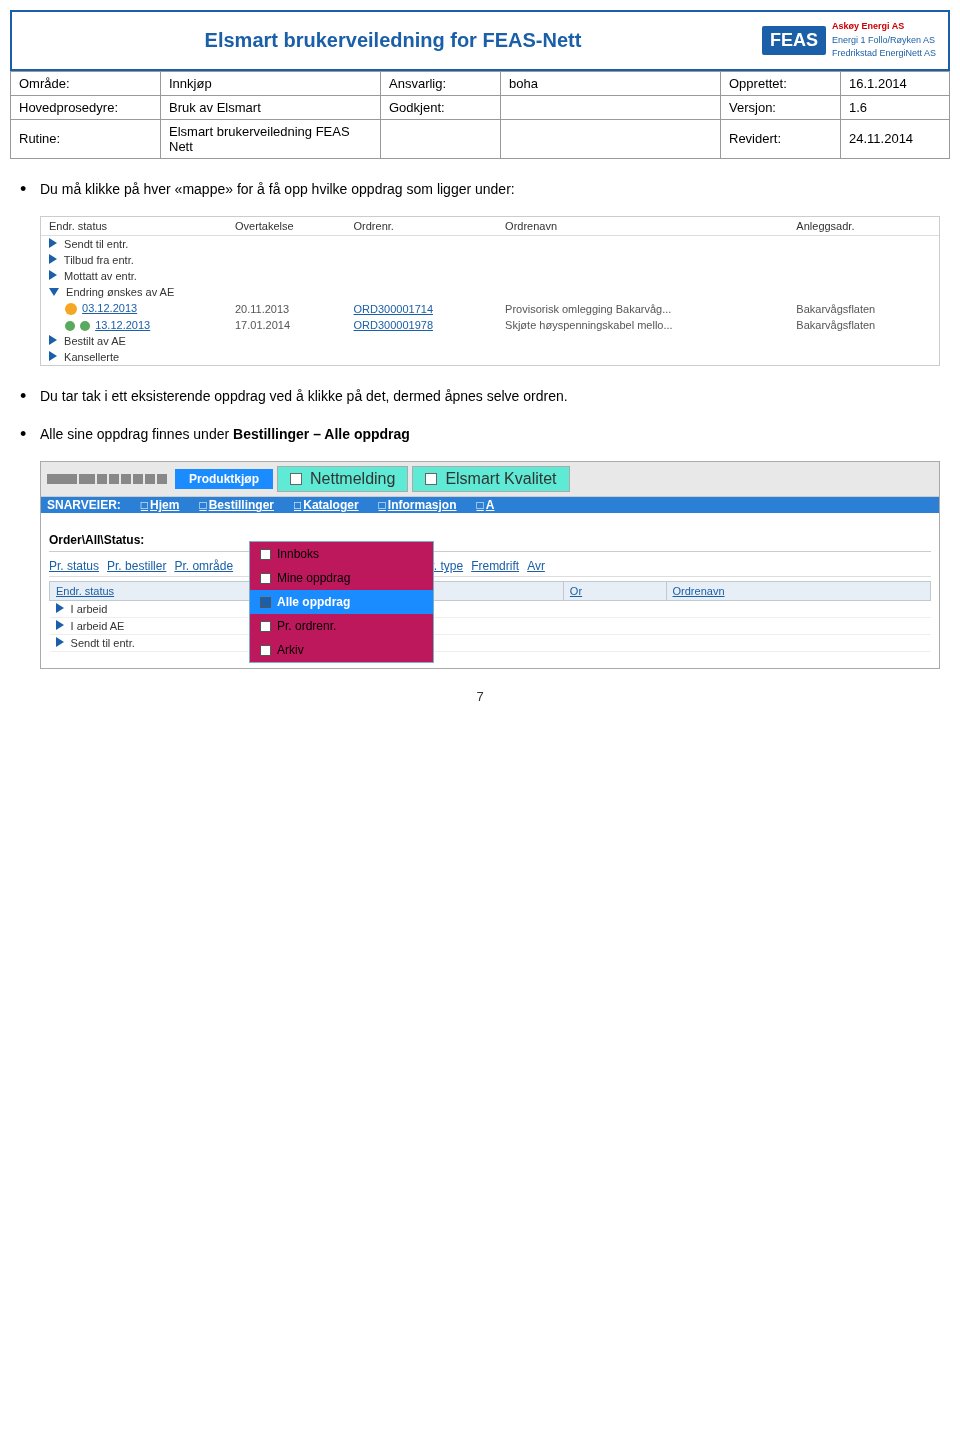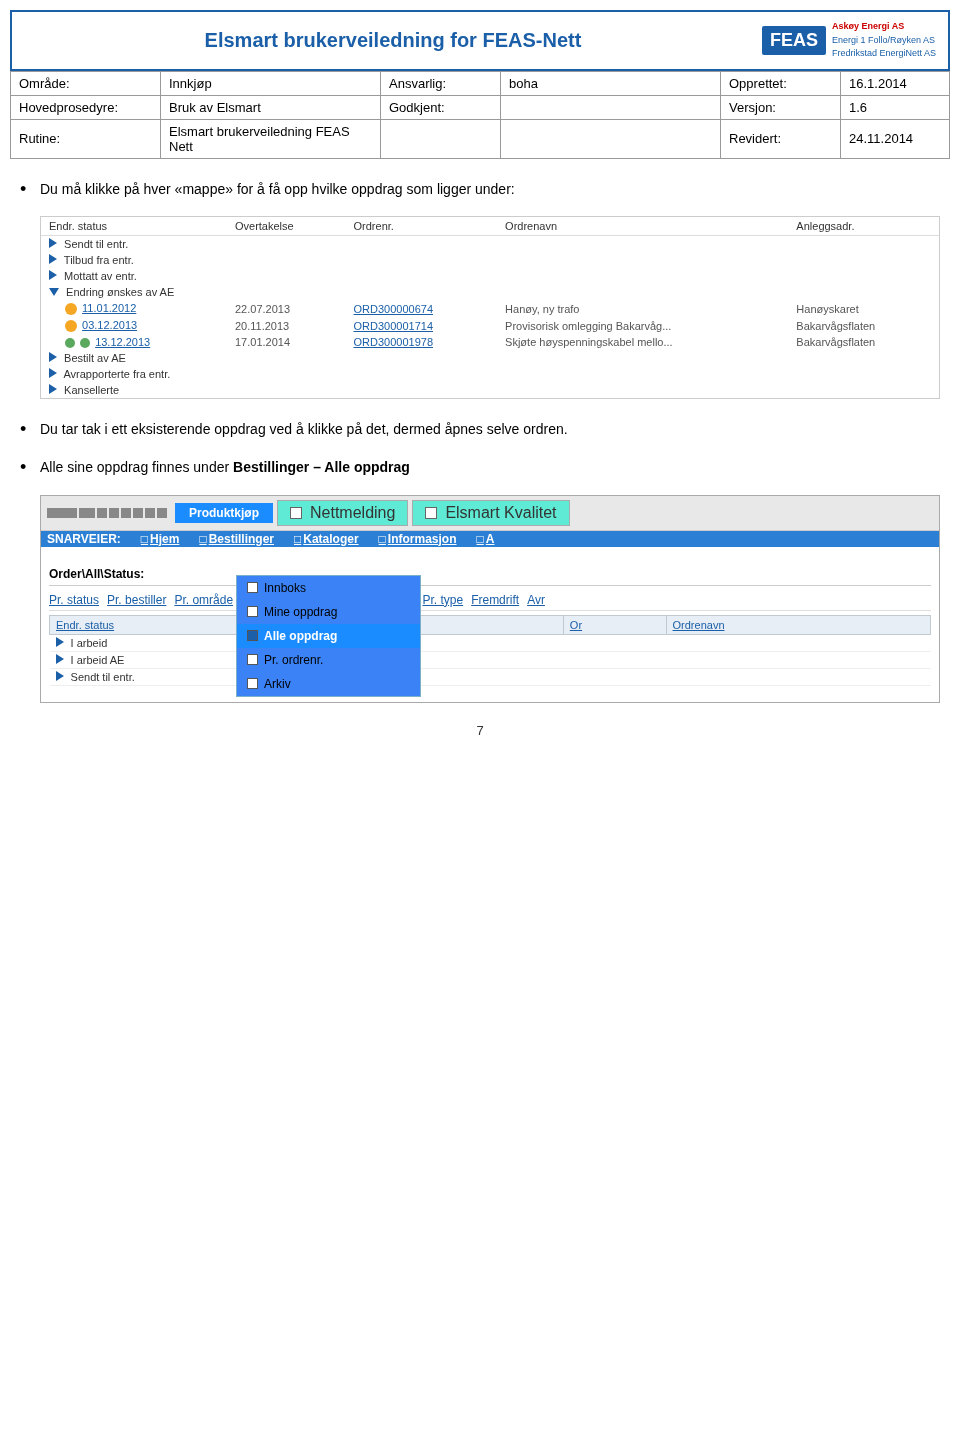--- a/index.html
+++ b/index.html
@@ -262,24 +262,24 @@
       border-bottom: 1px solid #eee;
       font-size: 11px;
     }
     .folder-row-app td {
       color: #333;
     }
 
     
     .dropdown-menu {
       position: absolute;
-      left: 195px;
+      left: 208px;
       top: 28px;
       width: 185px;
-      background: #3b82f6;
+      background: #be185d;
       border: 1px solid #7ab0c8;
       z-index: 10;
       font-size: 12px;
     }
     .dropdown-item {
       padding: 5px 10px;
       color: #000;
       cursor: pointer;
       font-size: 12px;
       display: flex;
@@ -420,30 +420,20 @@
         </tr>
         <tr class="folder-row">
           <td colspan="5">
             <span class="triangle-down"></span>
             <span>Endring ønskes av AE</span>
           </td>
         </tr>
         <tr class="order-row">
           <td style="padding-left:24px;">
             <span class="status-circle"></span>
-            <span class="order-link">11.01.2012</span>
-          </td>
-          <td>22.07.2013</td>
-          <td><span class="order-link">ORD300000674</span></td>
-          <td>Hanøy, ny trafo</td>
-          <td>Hanøyskaret</td>
-        </tr>
-        <tr class="order-row">
-          <td style="padding-left:24px;">
-            <span class="status-circle"></span>
             <span class="order-link">03.12.2013</span>
           </td>
           <td>20.11.2013</td>
           <td><span class="order-link">ORD300001714</span></td>
           <td>Provisorisk omlegging Bakarvåg...</td>
           <td>Bakarvågsflaten</td>
         </tr>
         <tr class="order-row">
           <td style="padding-left:24px;">
             <span class="status-circle-small"></span>
@@ -452,26 +442,20 @@
           </td>
           <td>17.01.2014</td>
           <td><span class="order-link">ORD300001978</span></td>
           <td>Skjøte høyspenningskabel mello...</td>
           <td>Bakarvågsflaten</td>
         </tr>
         <tr class="folder-row">
           <td colspan="5">
             <span class="triangle-right"></span>
             <span>Bestilt av AE</span>
-          </td>
-        </tr>
-        <tr class="folder-row">
-          <td colspan="5">
-            <span class="triangle-right"></span>
-            <span>Avrapporterte fra entr.</span>
           </td>
         </tr>
         <tr class="folder-row">
           <td colspan="5">
             <span class="triangle-right"></span>
             <span>Kansellerte</span>
           </td>
         </tr>
       </tbody>
     </table>

